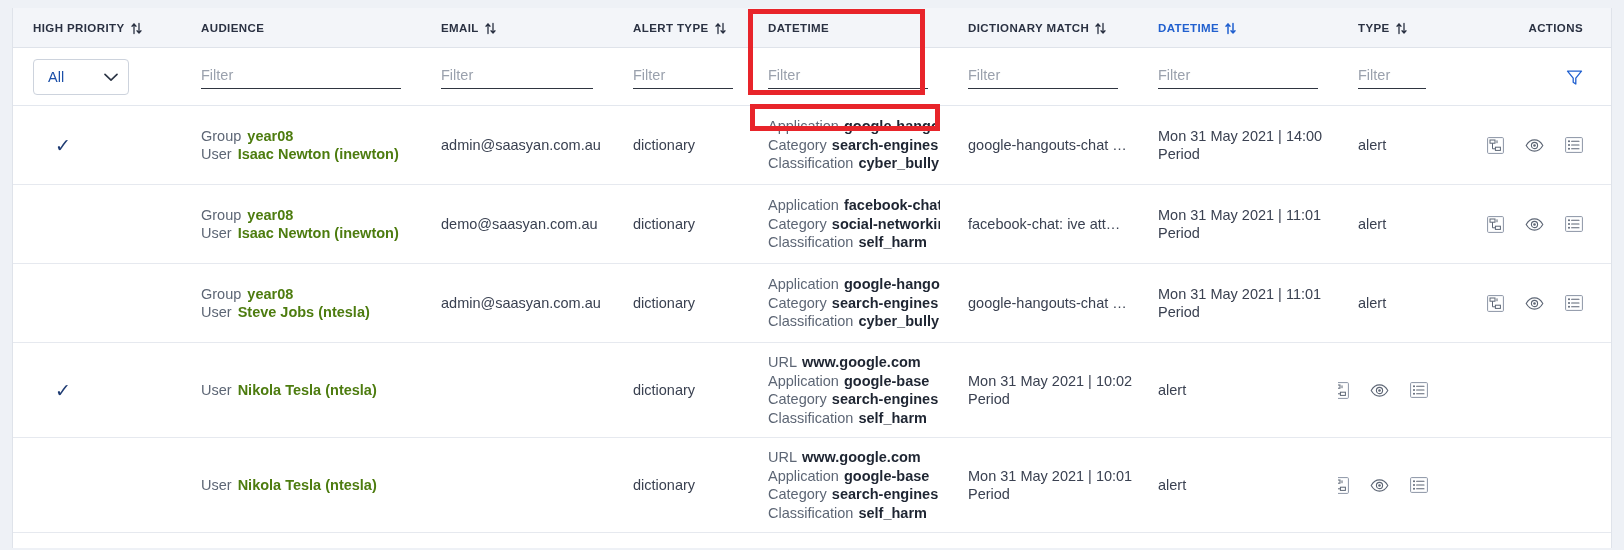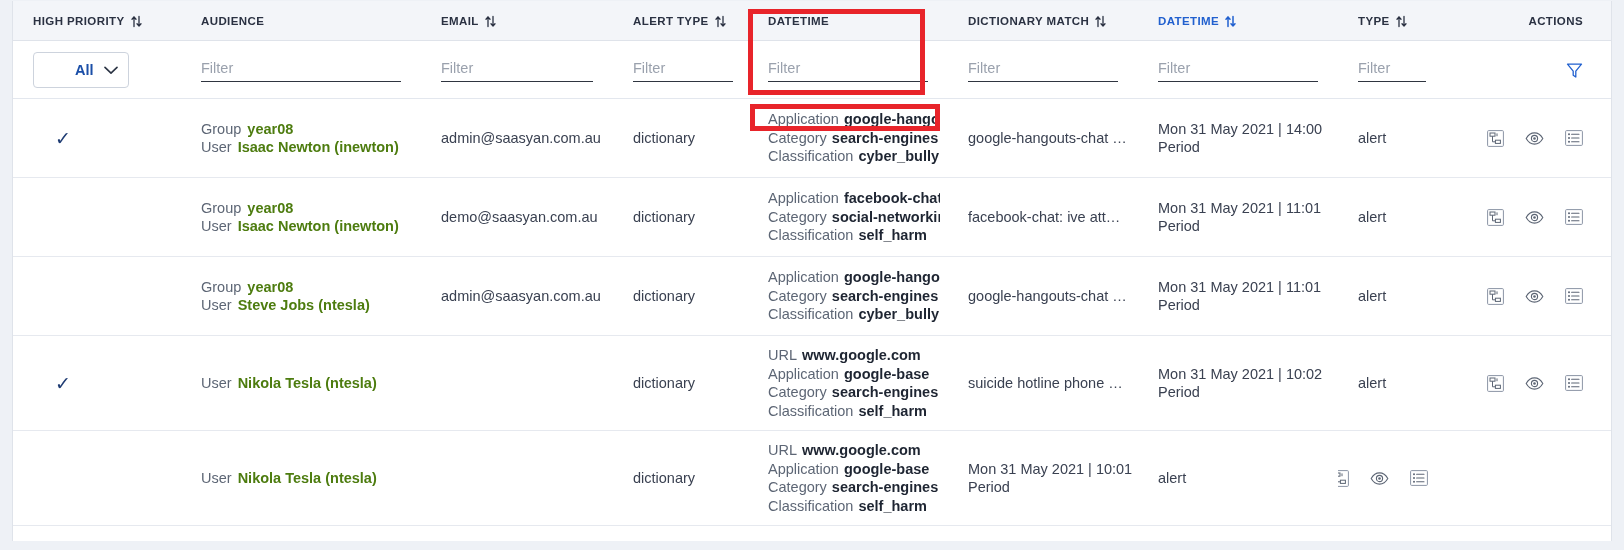--- a/index.html
+++ b/index.html
@@ -16,21 +16,21 @@
   #root {
     position: relative;
     width: 1624px;
     height: 550px;
     background: #eef1f6;
   }
 
   .table-wrap {
     position: absolute;
     left: 12px;
-    top: 1px;
+    top: 8px;
     width: 1600px;
     height: 540px;
     background: #ffffff;
     border-left: 1px solid #dfe3ea;
     border-right: 1px solid #dfe3ea;
     overflow: hidden;
   }
 
   
   .grid {
@@ -113,22 +113,21 @@
     display: flex;
     align-items: center;
     justify-content: space-between;
     padding: 0 10px 0 14px;
     background: #fff;
     cursor: pointer;
   }
   .sel-all .lbl {
     font-size: 14.5px;
     color: #1b4fa8;
-    font-weight: 700;
-    margin-left: 27px;
+    font-weight: 400;
   }
   .chev { color: #2b3444; line-height: 0; }
 
   .funnel-cell {
     display: flex;
     align-items: center;
     justify-content: flex-end;
     padding-right: 28px;
     height: 58px;
   }
@@ -484,23 +483,20 @@
           <div class="td">
             <span>dictionary</span>
           </div>
           <div class="td trig">
             <div class="kv"><span class="k">URL</span><span class="v">www.google.com</span></div>
             <div class="kv"><span class="k">Application</span><span class="v">google-base</span></div>
             <div class="kv"><span class="k">Category</span><span class="v">search-engines</span></div>
             <div class="kv"><span class="k">Classification</span><span class="v">self_harm</span></div>
           </div>
           <div class="td">
-            <span class="ellip">suicide hotline phone n…</span>
-          </div>
-          <div class="td">
       <div class="dt-line">Mon 31 May 2021 | 10:02</div>
       <div class="dt-line">Period</div>
     </div>
           <div class="td">
             <span>alert</span>
           </div>
           <div class="td acts">
             <span class="act-ic"><svg width="17" height="17" viewBox="0 0 17 17">
                 <rect x="0.6" y="0.6" width="15.8" height="15.8" rx="1" stroke="#8b94a5" stroke-width="1" fill="#fff"></rect>
                 <rect x="3" y="3" width="5" height="3.2" stroke="#5d6675" stroke-width="1" fill="none"></rect>

